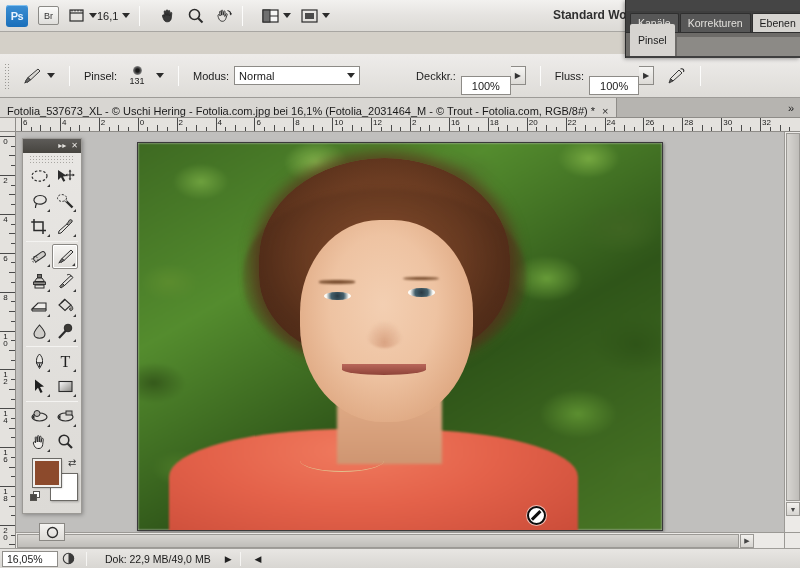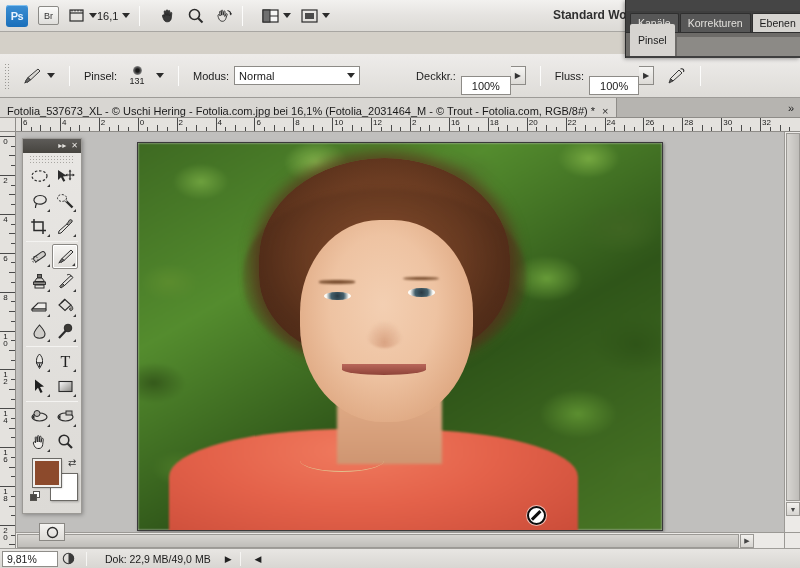--- a/index.html
+++ b/index.html
@@ -697,21 +697,21 @@
     <div class="sb-thumb-v"></div>
     <div class="sb-arrow" style="left:1px;top:370px;width:14px;height:14px;">▼</div>
   </div>
   <div class="sb-h">
     <div class="sb-thumb-h"></div>
     <div class="sb-arrow" style="left:724px;top:1px;width:14px;height:14px;">▶</div>
   </div>
   <div class="corner-box"></div>
 
   <div class="statusbar">
-    <div class="status-zoom">9,81%</div>
+    <div class="status-zoom">16,05%</div>
     <div class="status-icon">
       <svg width="13" height="13" viewBox="0 0 13 13">
         <circle cx="6.5" cy="6.5" r="5.2" fill="none" stroke="#3a3a3a" stroke-width="1.1"></circle>
         <path d="M6.5 1.3 A5.2 5.2 0 0 1 6.5 11.7 Z" fill="#3a3a3a"></path>
       </svg>
     </div>
     <div class="status-divider"></div>
     <div class="status-info">Dok: 22,9 MB/49,0 MB</div>
     <div class="status-arrow">▶</div>
     <div class="status-divider"></div>

